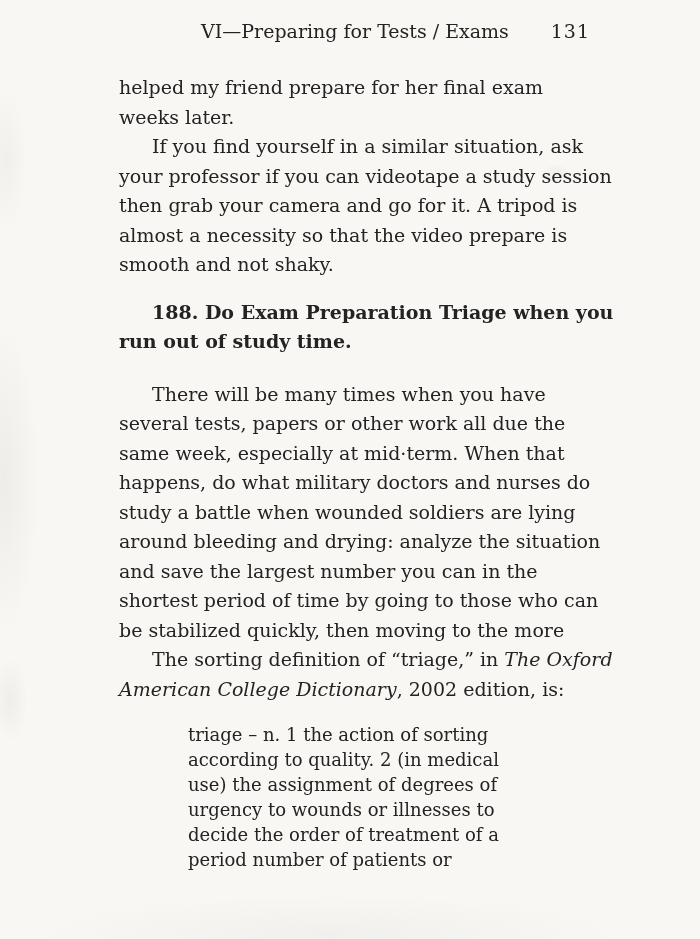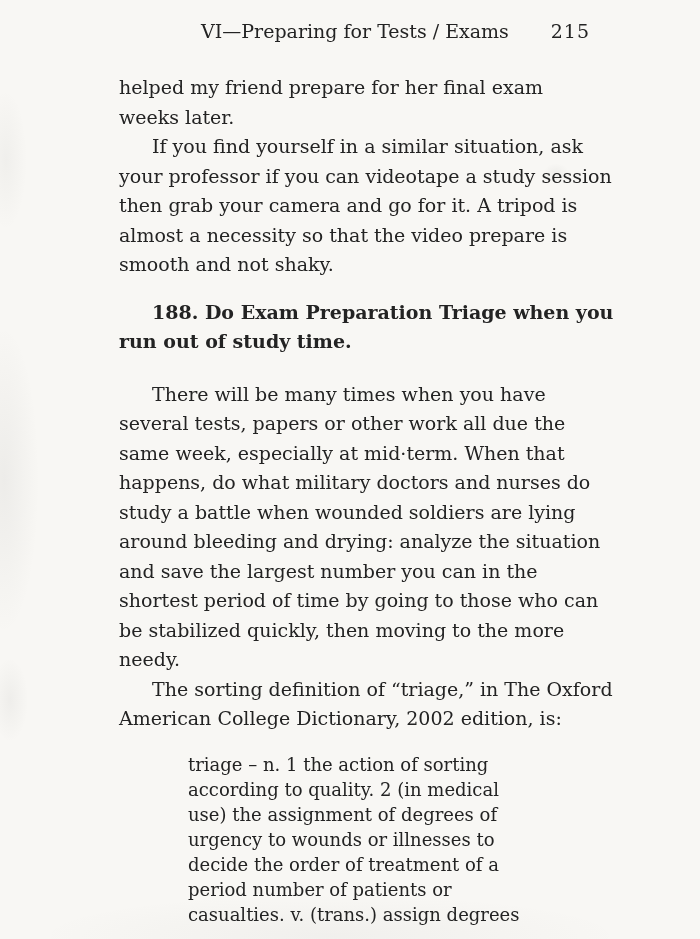--- a/index.html
+++ b/index.html
@@ -43,29 +43,29 @@
   .line.indent { text-indent: 33px; }
   .block.heading { font-weight: bold; margin-top: 18px; margin-bottom: 23px; }
   .block.blockquote {
     margin-top: 18px;
     margin-left: 69px;
     font-size: 18px;
     line-height: 25px;
     width: 370px;
   }
   .bold { font-weight: normal; }
-  .italic { }
+  .italic { font-style: italic; }
 </style>
 </head>
 <body>
 
 <div class="page">
   <div class="running-header">
     <span>VI—Preparing for Tests / Exams</span>
-    <span class="page-number">215</span>
+    <span class="page-number">131</span>
   </div>
   <div class="body-col">
       <div class="block paragraph">
         <div class="line"><span>helped my friend prepare for her final exam</span></div>
         <div class="line"><span>weeks later.</span></div>
       </div>
       <div class="block paragraph">
         <div class="line indent"><span>If you find yourself in a similar situation, ask</span></div>
         <div class="line"><span>your professor if you can videotape a study session</span></div>
         <div class="line"><span>then grab your camera and go for it. A tripod is</span></div>
@@ -79,29 +79,27 @@
       <div class="block paragraph">
         <div class="line indent"><span>There will be many times when you have</span></div>
         <div class="line"><span>several tests, papers or other work all due the</span></div>
         <div class="line"><span>same week, especially at mid·term. When that</span></div>
         <div class="line"><span>happens, do what military doctors and nurses do</span></div>
         <div class="line"><span>study a battle when wounded soldiers are lying</span></div>
         <div class="line"><span>around bleeding and drying: analyze the situation</span></div>
         <div class="line"><span>and save the largest number you can in the</span></div>
         <div class="line"><span>shortest period of time by going to those who can</span></div>
         <div class="line"><span>be stabilized quickly, then moving to the more</span></div>
-        <div class="line"><span>needy.</span></div>
       </div>
       <div class="block paragraph">
         <div class="line indent"><span>The sorting definition of “triage,” in </span><span class="italic">The Oxford</span></div>
         <div class="line"><span class="italic">American College Dictionary</span><span>, 2002 edition, is:</span></div>
       </div>
       <div class="block blockquote">
         <div class="line"><span class="bold">triage</span><span> – n. 1 the action of sorting</span></div>
         <div class="line"><span>according to quality. 2 (in medical</span></div>
         <div class="line"><span>use) the assignment of degrees of</span></div>
         <div class="line"><span>urgency to wounds or illnesses to</span></div>
         <div class="line"><span>decide the order of treatment of a</span></div>
         <div class="line"><span>period number of patients or</span></div>
-        <div class="line"><span>casualties. v. (trans.) assign degrees</span></div>
       </div>
     </div>
 </div>
 
 </body></html>

